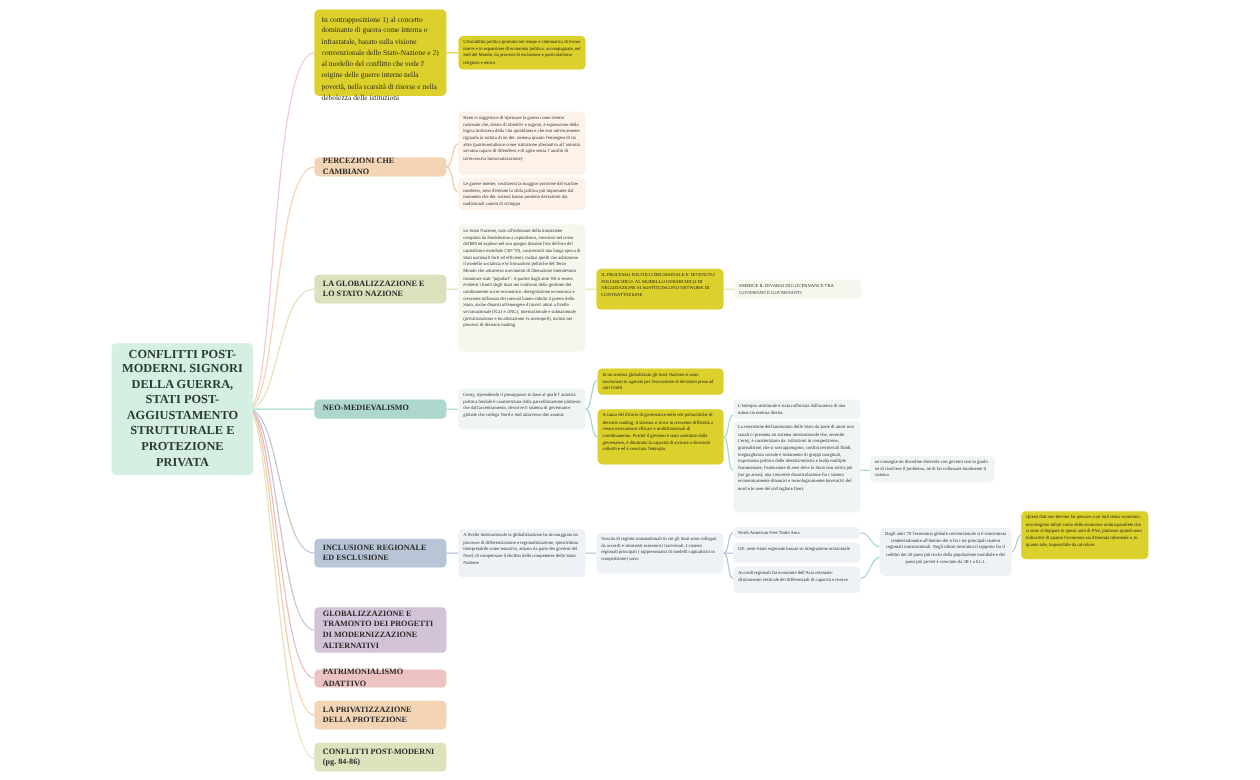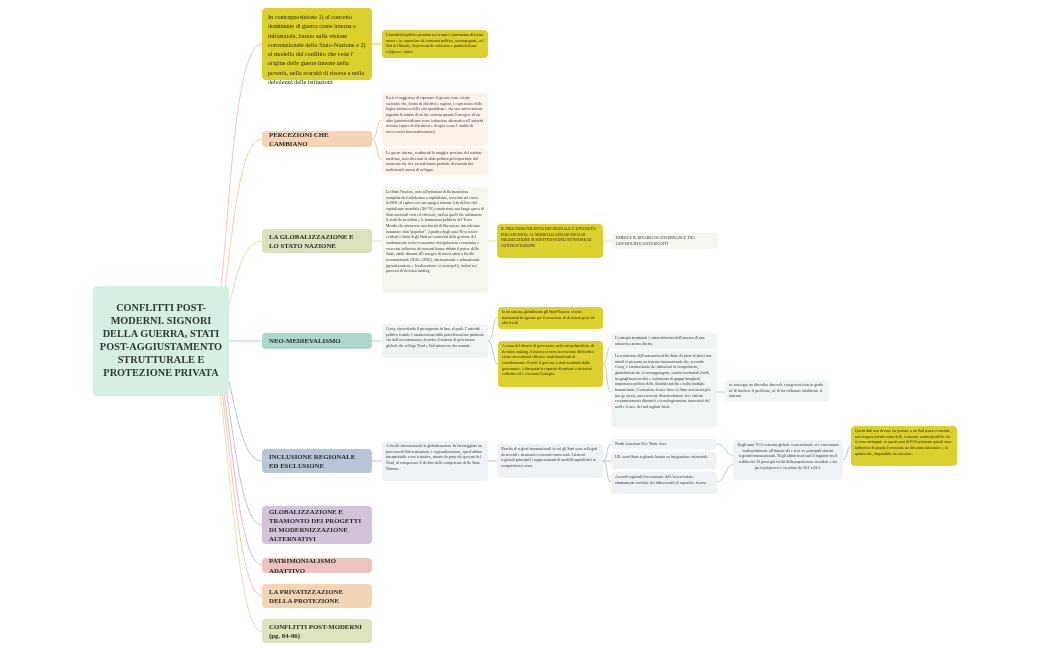--- a/index.html
+++ b/index.html
@@ -1,19 +1,19 @@
 <!DOCTYPE html>
 <html><head>
 <meta charset="utf-8">
 <style>
   html,body{margin:0;padding:0;background:#ffffff;}
   body{width:1050px;height:650px;position:relative;overflow:hidden;font-family:"Liberation Serif","DejaVu Serif",serif;color:#222;}
   svg.links{position:absolute;left:0;top:0;width:1050px;height:650px;pointer-events:none;}
   .node{position:absolute;box-sizing:border-box;border-radius:4px;line-height:1.35;}
-  .root{left:93px;top:286px;width:136px;height:110px;background:#d5efe2;color:#2b3a32;font-weight:bold;font-size:10.3px;text-align:center;display:flex;align-items:center;justify-content:center;padding:4px 6px;line-height:1.25;}
+  .root{left:93px;top:286px;width:118px;height:110px;background:#d5efe2;color:#2b3a32;font-weight:bold;font-size:10.3px;text-align:center;display:flex;align-items:center;justify-content:center;padding:4px 6px;line-height:1.25;}
   .branch{left:262px;font-weight:bold;font-size:6.8px;padding:5px 7px;display:flex;align-items:center;color:#2a2a2a;}
   .note{font-size:3.9px;padding:3px 4px;color:#3a3a3a;line-height:1.45;}
   .ylw{background:#dcd02c;color:#2a2a10;}
   .big-ylw{left:262px;top:8px;width:110px;height:72px;font-size:6.2px;font-weight:normal;padding:4px 6px;align-items:flex-start;line-height:1.5;}
   .c-peach{background:#f3d4b4;}
   .c-olive{background:#dde0bd;}
   .c-teal{background:#acd6ce;}
   .c-blue{background:#b7c5d6;}
   .c-purple{background:#d3c3d8;}
   .c-pink{background:#ecc3c1;}

